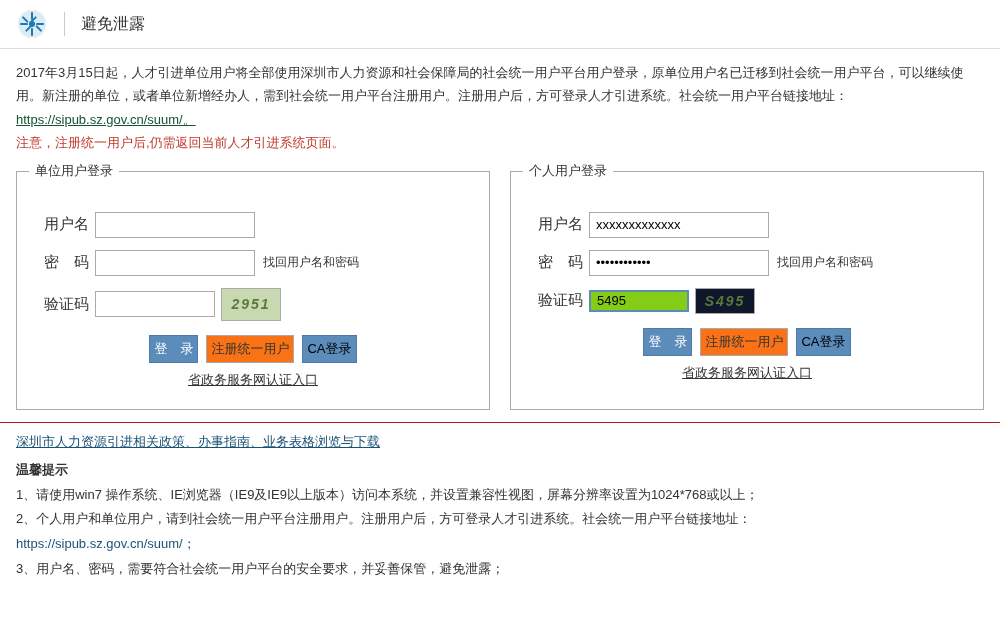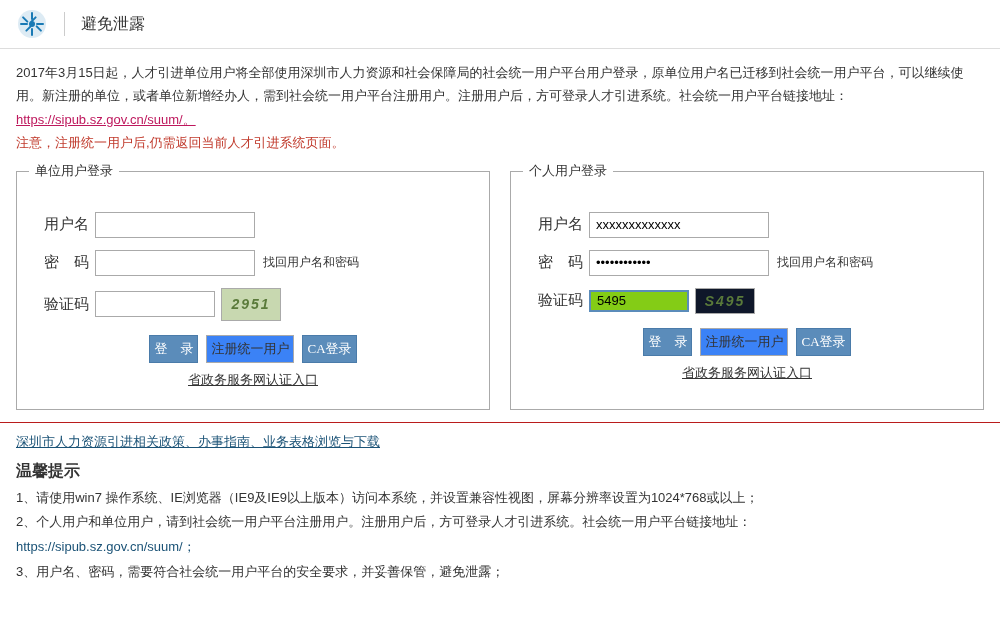--- a/index.html
+++ b/index.html
@@ -43,21 +43,21 @@
       font-weight: normal;
     }
     
     .notice {
       padding: 12px 16px 8px 16px;
       font-size: 13px;
       color: #333;
       line-height: 1.8;
     }
     .notice a {
-      color: #be185d;
+      color: #14532d;
       text-decoration: underline;
     }
     .notice .notice-warning {
       color: #c0392b;
     }
     
     .login-area {
       display: flex;
       padding: 8px 16px 8px 16px;
       gap: 20px;
@@ -150,29 +150,28 @@
       border: 1px solid #aaa;
       background: #f0f0f0;
       color: #333;
     }
     .btn-primary {
       background: #5b8cba;
       color: #fff;
       border: 1px solid #4a7ba9;
     }
     .btn-secondary {
-      background: #3b82f6;
+      background: #f97316;
       color: #333;
       border: 1px solid #aaa;
     }
     .btn-ca {
       background: #5b8cba;
-      color: #ffffff;
+      color: #000000;
       border: 1px solid #4a7ba9;
-      font-family: Liberation Serif, serif;
     }
     .province-link-row {
       display: flex;
       justify-content: center;
       margin-top: 8px;
     }
     .province-link {
       font-size: 13px;
       color: #333;
       text-decoration: underline;
@@ -187,21 +186,21 @@
     .bottom-link {
       color: #1a5276;
       text-decoration: underline;
       font-size: 13px;
       cursor: pointer;
     }
     .warm-tips {
       margin-top: 10px;
     }
     .warm-tips-title {
-      font-size: 16px;
+      font-size: 13px;
       font-weight: bold;
       margin-bottom: 4px;
     }
     .warm-tips-list {
       font-size: 13px;
       line-height: 1.9;
       color: #333;
     }
     
     .personal-input {

